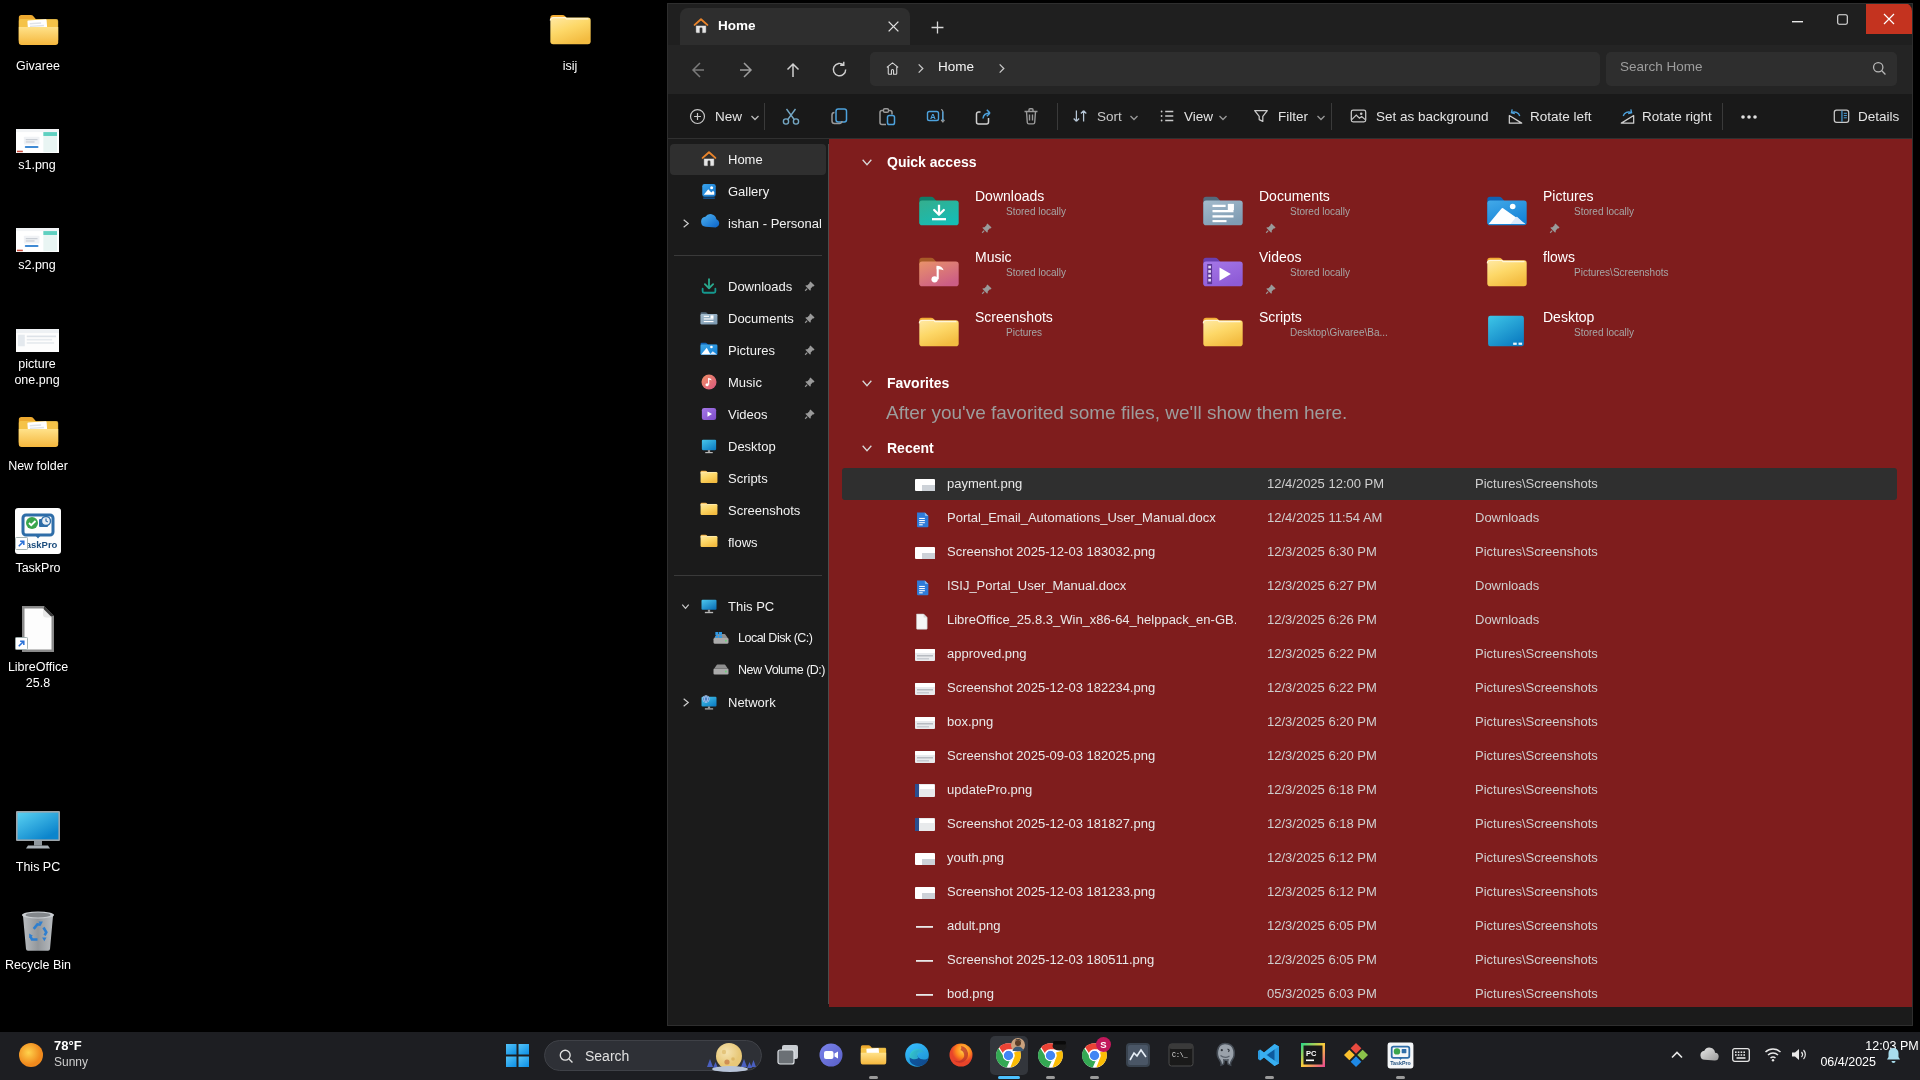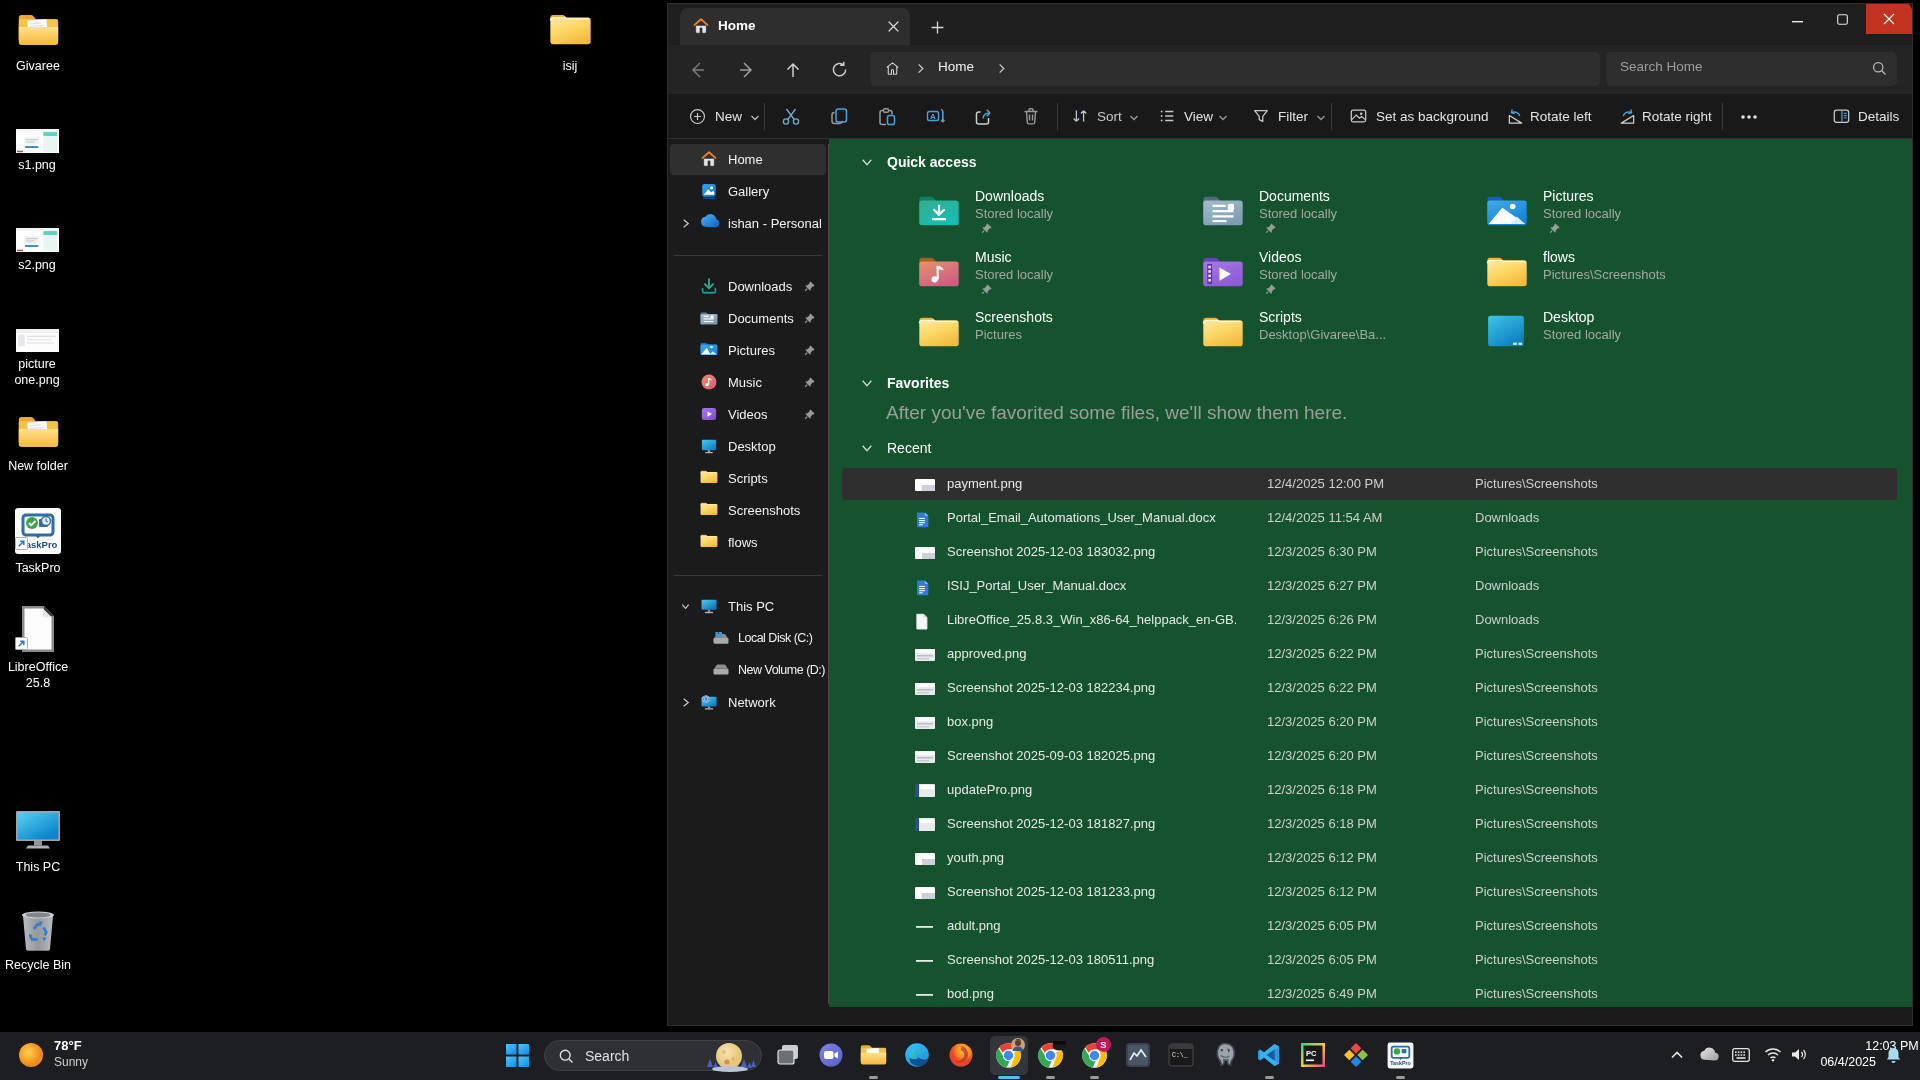--- a/index.html
+++ b/index.html
@@ -2,21 +2,21 @@
 <html><head>
 <meta charset="utf-8">
 <style>
 * { margin:0; padding:0; box-sizing:border-box; }
 html,body { width:1920px; height:1080px; background:#000; overflow:hidden;
   font-family:"Liberation Sans", sans-serif; }
 #win { position:absolute; left:668px; top:4px; width:1244px; height:1021px;
   background:#1b1b1b; border-radius:0; overflow:hidden; box-shadow:0 0 0 1px #2e2e2e; }
 .srow { position:absolute; left:2px; width:156px; height:31px; color:#f2f2f2; font-size:13px; border-radius:4px; white-space:nowrap; }
 .qt1 { position:absolute; color:#fff; font-size:14px; }
-.qt2 { position:absolute; color:#a6a6a6; font-size:13px; }
+.qt2 { position:absolute; color:#a6a6a6; font-size:10px;margin-left:31px; }
 .rname { position:absolute; color:#e8e8e8; font-size:13px; white-space:nowrap; max-width:289px; overflow:hidden; }
 .rdate { position:absolute; color:#cfcfcf; font-size:13px; white-space:nowrap; }
 .rloc  { position:absolute; color:#cfcfcf; font-size:13px; white-space:nowrap; }
 .cmdtxt { color:#e4e4e4; font-size:13.5px; }
 </style>
 </head>
 <body>
 
 <div id="desktop">
 <div style="position:absolute;left:-4px;top:12px;width:84px;height:35px;display:flex;justify-content:center;align-items:flex-end">
@@ -623,21 +623,21 @@
             </defs>
             <rect x="2" y="5" width="20" height="13" rx="1.5" fill="url(#snt)"></rect>
             <rect x="10.5" y="18" width="3" height="2.4" fill="#9a9a9a"></rect>
             <rect x="6.5" y="20.4" width="11" height="1.6" fill="#b8b8b8"></rect>
             <circle cx="8" cy="8" r="4.5" fill="#2866b8"></circle>
             <path d="M8 3.5 a4.5 4.5 0 0 1 0 9 a4.5 4.5 0 0 1 0 -9 m-3.8 3 h7.6 m-7.6 3 h7.6 M8 3.5 q-2.2 2.2 -2.2 4.5 q0 2.3 2.2 4.5 q2.2 -2.2 2.2 -4.5 q0 -2.3 -2.2 -4.5" fill="none" stroke="#cfe6ff" stroke-width=".8"></path>
           </svg></div>
         <div style="position:absolute;left:58px;top:8px;">Network</div>
       </div>
 </div>
-<div style="position:absolute;left:161px;top:135px;width:1083px;height:868px;background:#14532d">
+<div style="position:absolute;left:161px;top:135px;width:1083px;height:868px;background:#7f1d1d">
 <svg style="position:absolute;left:31px;top:17px" width="14" height="13" viewBox="0 0 12 12">
         <path d="M2 3.5 L6 8 L10 3.5" fill="none" stroke="#d8d8d8" stroke-width="1.2"></path>
       </svg>
 <div style="position:absolute;left:58px;top:15px;color:#fff;font-size:14px;font-weight:700">Quick access</div>
 <div style="position:absolute;left:89px;top:54px;width:42px;height:34px"><svg width="42" height="34" viewBox="0 0 48 38">
 <defs>
             <linearGradient id="gdl" x1="0" y1="0" x2=".6" y2="1">
               <stop offset="0" stop-color="#35ae8d"></stop>
               <stop offset="1" stop-color="#16bcb4"></stop>
             </linearGradient>
@@ -809,21 +809,21 @@
 <div class="qt1" style="left:714px;top:170px">Desktop</div>
 <div class="qt2" style="left:714px;top:188px">Stored locally</div>
 <svg style="position:absolute;left:31px;top:238px" width="14" height="13" viewBox="0 0 12 12">
         <path d="M2 3.5 L6 8 L10 3.5" fill="none" stroke="#d8d8d8" stroke-width="1.2"></path>
       </svg>
 <div style="position:absolute;left:58px;top:236px;color:#fff;font-size:14px;font-weight:700">Favorites</div>
 <div style="position:absolute;left:57px;top:263px;color:#9d9d9d;font-size:19px">After you've favorited some files, we'll show them here.</div>
 <svg style="position:absolute;left:31px;top:303px" width="14" height="13" viewBox="0 0 12 12">
         <path d="M2 3.5 L6 8 L10 3.5" fill="none" stroke="#d8d8d8" stroke-width="1.2"></path>
       </svg>
-<div style="position:absolute;left:58px;top:301px;color:#fff;font-size:14px;font-weight:400">Recent</div>
+<div style="position:absolute;left:58px;top:301px;color:#fff;font-size:14px;font-weight:700">Recent</div>
 <div style="position:absolute;left:13px;top:329px;width:1055px;height:32px;background:#2f2f2f;border-radius:3px"></div>
 <div style="position:absolute;left:85px;top:338px;width:22px;height:16px"><svg width="22" height="16" viewBox="0 0 22 16">
           <rect x="1" y="2" width="20" height="12" rx="1" fill="#fff"></rect>
           <rect x="8" y="8" width="13" height="6" fill="#cdd2d8"></rect>
         </svg></div>
 <div class="rname" style="left:118px;top:337px">payment.png</div>
 <div class="rdate" style="left:438px;top:337px">12/4/2025 12:00 PM</div>
 <div class="rloc" style="left:646px;top:337px">Pictures\Screenshots</div>
 <div style="position:absolute;left:85px;top:372px;width:22px;height:16px"><svg width="16" height="17" viewBox="0 0 22 24">
           <path d="M4 2 h11 l5 5 v14.5 a1.5 1.5 0 0 1 -1.5 1.5 H5.5 A1.5 1.5 0 0 1 4 21.5 z" fill="#2f7bd9"></path>
@@ -940,21 +940,21 @@
 <div style="position:absolute;left:85px;top:814px;width:22px;height:16px"><svg width="22" height="16" viewBox="0 0 22 16">
           <rect x="2" y="7" width="17" height="1.8" fill="#e8e8e8"></rect>
         </svg></div>
 <div class="rname" style="left:118px;top:813px">Screenshot 2025-12-03 180511.png</div>
 <div class="rdate" style="left:438px;top:813px">12/3/2025 6:05 PM</div>
 <div class="rloc" style="left:646px;top:813px">Pictures\Screenshots</div>
 <div style="position:absolute;left:85px;top:848px;width:22px;height:16px"><svg width="22" height="16" viewBox="0 0 22 16">
           <rect x="2" y="7" width="17" height="1.8" fill="#e8e8e8"></rect>
         </svg></div>
 <div class="rname" style="left:118px;top:847px">bod.png</div>
-<div class="rdate" style="left:438px;top:847px">12/3/2025 6:49 PM</div>
+<div class="rdate" style="left:438px;top:847px">05/3/2025 6:03 PM</div>
 <div class="rloc" style="left:646px;top:847px">Pictures\Screenshots</div>
 </div>
 </div>
 <div style="position:absolute;left:0;top:1032px;width:1920px;height:48px;background:#1d1e22">
 <svg style="position:absolute;left:17px;top:9px" width="28" height="28" viewBox="0 0 28 28">
       <defs>
         <radialGradient id="sun" cx=".4" cy=".4">
           <stop offset="0" stop-color="#ffd34d"></stop>
           <stop offset="1" stop-color="#f08a1d"></stop>
         </radialGradient>

